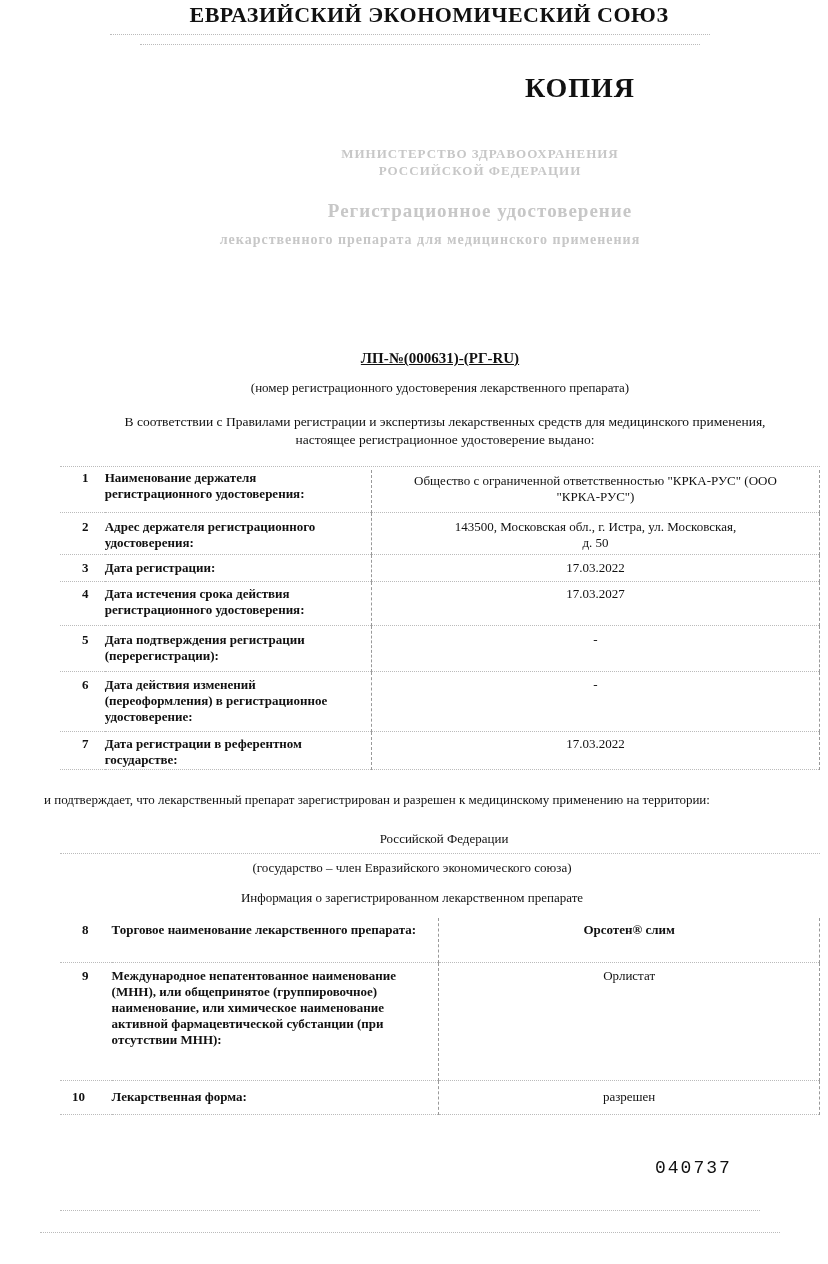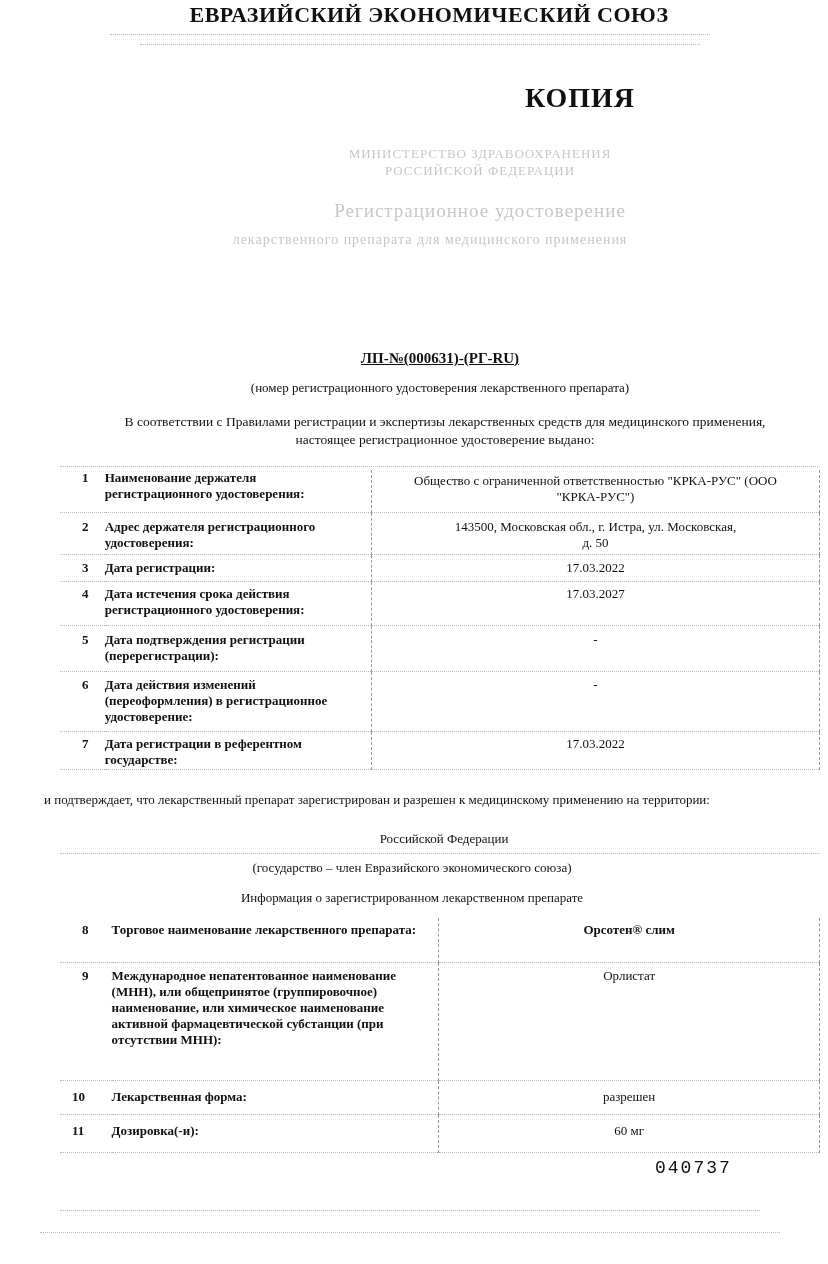--- a/index.html
+++ b/index.html
@@ -9,25 +9,25 @@
   }
   .abs { position: absolute; }
   .union-title {
     left: 0; width: 828px; top: 2px; font-size: 22px; font-weight: bold;
     letter-spacing: 0.5px; text-align: center; padding-left: 30px; box-sizing: border-box;
   }
   .faint-noise {
     border-top: 1px dotted #bbb; height: 0;
   }
   .copy-mark {
-    left: 500px; width: 160px; top: 82px; font-size: 28px; font-weight: bold;
+    left: 500px; width: 160px; top: 72px; font-size: 28px; font-weight: bold;
     text-align: center; letter-spacing: 1px;
   }
   .ghost {
-    color: #c7c7c7; text-align: center; font-family: "Liberation Serif", serif;
+    color: #c7c7c7; text-align: center; font-family: "Liberation Serif", serif; font-weight: bold;
   }
   .ministry { left: 200px; width: 560px; top: 145px; font-size: 13px; line-height: 17px; letter-spacing: 1px; }
   .cert-title { left: 180px; width: 600px; top: 200px; font-size: 19px; letter-spacing: 1px; }
   .cert-sub { left: 80px; width: 700px; top: 232px; font-size: 14px; letter-spacing: 1px; }
 
   .reg-number {
     left: 0; width: 828px; top: 350px; text-align: center; font-size: 15px;
     font-weight: bold; text-decoration: underline; padding-left: 52px; box-sizing: border-box;
   }
   .reg-caption { left: 0; width: 828px; top: 380px; text-align:center; font-size: 13px; padding-left: 52px; box-sizing: border-box; }
@@ -135,23 +135,18 @@
     <tr class="row-sep" style="height:118px;">
       <td class="num" style="padding-top:5px;">9</td>
       <td class="lbl" style="padding-top:5px;">Международное непатентованное наименование (МНН), или общепринятое (группировочное) наименование, или химическое наименование активной фармацевтической субстанции (при отсутствии МНН):</td>
       <td class="val" style="padding-top:5px;">Орлистат</td>
     </tr>
     <tr class="row-sep" style="height:34px;">
       <td class="num" style="padding-top:8px;padding-left:12px !important;">10</td>
       <td class="lbl" style="padding-top:8px;">Лекарственная форма:</td>
       <td class="val" style="padding-top:8px;">разрешен</td>
     </tr>
-    <tr class="row-sep" style="height:38px;">
-      <td class="num" style="padding-top:8px;padding-left:12px !important;">11</td>
-      <td class="lbl" style="padding-top:8px;">Дозировка(-и):</td>
-      <td class="val" style="padding-top:8px;">60 мг</td>
-    </tr>
   </tbody>
 </table>
 
 <div class="abs serial">040737</div>
 <div class="dot-line" style="left:60px;width:700px;top:1210px;"></div>
 <div class="dot-line" style="left:40px;width:740px;top:1232px;"></div>
 
 </body></html>

